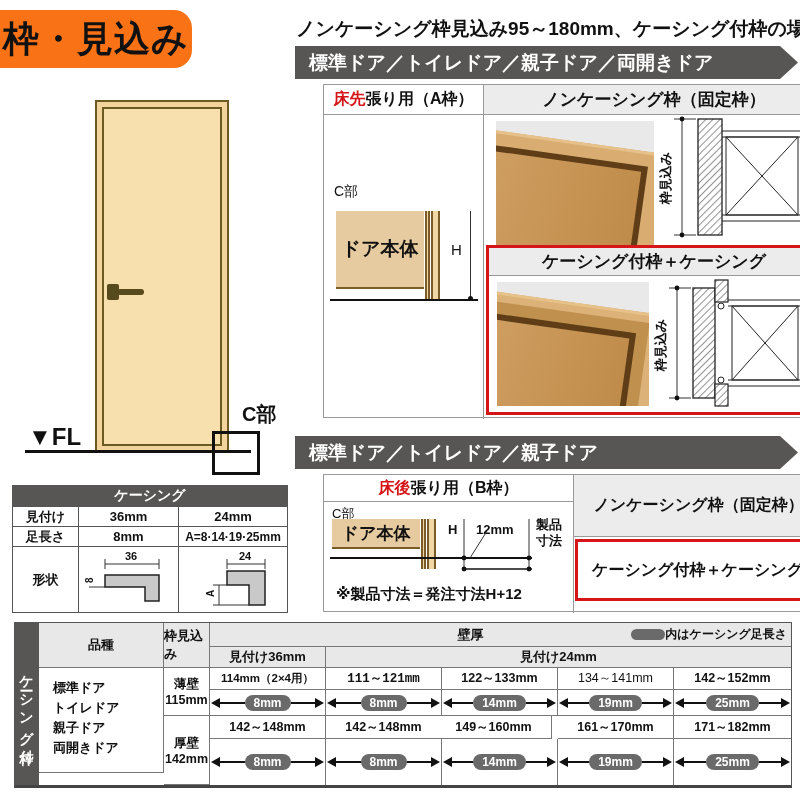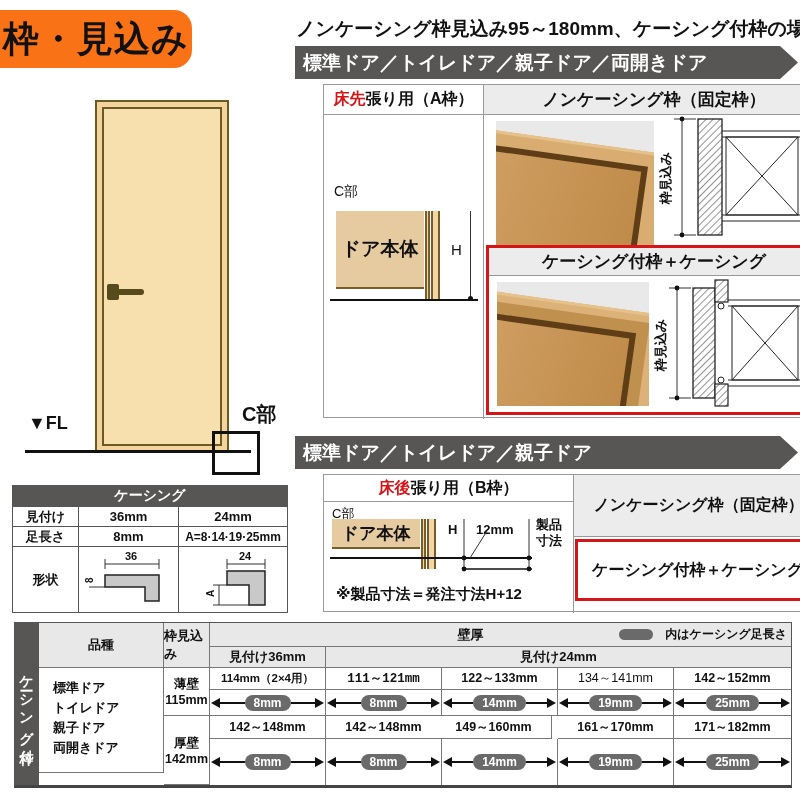--- a/index.html
+++ b/index.html
@@ -6,34 +6,34 @@
   #app{position:relative;width:800px;height:800px;background:#fff;overflow:hidden;
        font-family:"Liberation Sans","DejaVu Sans",sans-serif;color:#111;}
   .abs{position:absolute;}
   .red{color:#d61518;}
   
   .title-badge{left:0;top:10px;width:192px;height:58px;background:#f97316;border-radius:0 18px 18px 0;
     display:flex;align-items:center;justify-content:center;font-size:36px;font-weight:bold;letter-spacing:1px;}
   .headline{left:296px;top:16px;font-size:19px;font-weight:bold;white-space:nowrap;}
   
   .banner{left:295px;width:503px;height:33px;background:#585655;color:#fff;font-size:19px;font-weight:bold;
-    display:flex;align-items:center;padding-left:8px;box-sizing:border-box;
+    display:flex;align-items:center;padding-left:14px;box-sizing:border-box;
     clip-path:polygon(0 0,calc(100% - 18px) 0,100% 50%,calc(100% - 18px) 100%,0 100%);}
   
   .sect{border:1px solid #999;background:#fff;box-sizing:border-box;margin-left:28px;}
   .cell-hd{display:flex;align-items:center;justify-content:center;font-size:16px;font-weight:bold;box-sizing:border-box;}
   .gray-hd{background:#ececec;}
   .redbox{border:3px solid #d61518;box-sizing:border-box;background:#fff;}
   
   .door-outer{left:95px;top:100px;width:134px;height:353px;border:2px solid #6b5a22;background:#f2d49c;box-sizing:border-box;}
   .door-inner{position:absolute;left:5px;top:5px;right:5px;bottom:5px;border:2px solid #6b5a22;background:#f8dfae;}
   .handle-base{left:107px;top:284px;width:12px;height:16px;background:#574a1c;border-radius:2px;}
   .handle-lever{left:117px;top:289px;width:27px;height:6px;background:#574a1c;border-radius:3px;}
   .floor-line{left:25px;top:450px;width:226px;border-top:3px solid #111;}
-  .fl-label{left:28px;top:413px;font-size:18px;font-weight:bold;}
+  .fl-label{left:28px;top:423px;font-size:24px;font-weight:bold;}
   .cpart-label{left:242px;top:401px;font-size:20px;font-weight:bold;}
   .cpart-rect{left:212px;top:431px;width:48px;height:44px;border:3px solid #111;box-sizing:border-box;}
   
   .tanbox{background:#e7cba0;display:flex;align-items:center;justify-content:center;font-weight:bold;box-sizing:border-box;}
   .strip{background:#f2d7a6;border-left:2px solid #7a5c28;border-right:2px solid #7a5c28;box-sizing:border-box;}
   .dline{border-top:2px solid #111;}
   .vline{border-left:1.5px solid #333;}
   .dot{width:5px;height:5px;border-radius:50%;background:#111;}
   .vlabel{position:absolute;width:56px;text-align:center;font-size:13px;font-weight:bold;white-space:nowrap;
     transform:rotate(-90deg);}
@@ -259,21 +259,21 @@
   <div class="abs mt">
     <div class="side-label">ケーシング付枠</div>
 
     <div class="c hd" style="left:24px;top:0;width:125px;height:45px;">品種</div>
     <div class="c hd" style="left:149px;top:0;width:46px;height:45px;">枠見込み</div>
 
     <div class="c hd" style="left:195px;top:0;width:581px;height:24px;border-right:none;justify-content:flex-start;">
       <span style="position:absolute;left:0;right:60px;text-align:center;">壁厚</span>
       <span style="position:absolute;right:4px;display:flex;align-items:center;">
         <span class="pill" style="width:34px;height:11px;padding:0;"></span>
-        <span style="font-size:12px;font-weight:bold;padding-left:12px;">内はケーシング足長さ</span>
+        <span style="font-size:12px;font-weight:bold;">内はケーシング足長さ</span>
       </span>
     </div>
     <div class="c hd" style="left:195px;top:24px;width:116px;height:21px;">見付け36mm</div>
     <div class="c hd" style="left:311px;top:24px;width:465px;height:21px;border-right:none;">見付け24mm</div>
 
     <div class="c" style="left:24px;top:45px;width:125px;height:105px;justify-content:flex-start;align-items:flex-start;padding:10px 0 4px 14px;">
       <div style="font-size:13px;font-weight:600;line-height:1.55;">
         <div>標準ドア</div>
         <div>トイレドア</div>
         <div>親子ドア</div>

